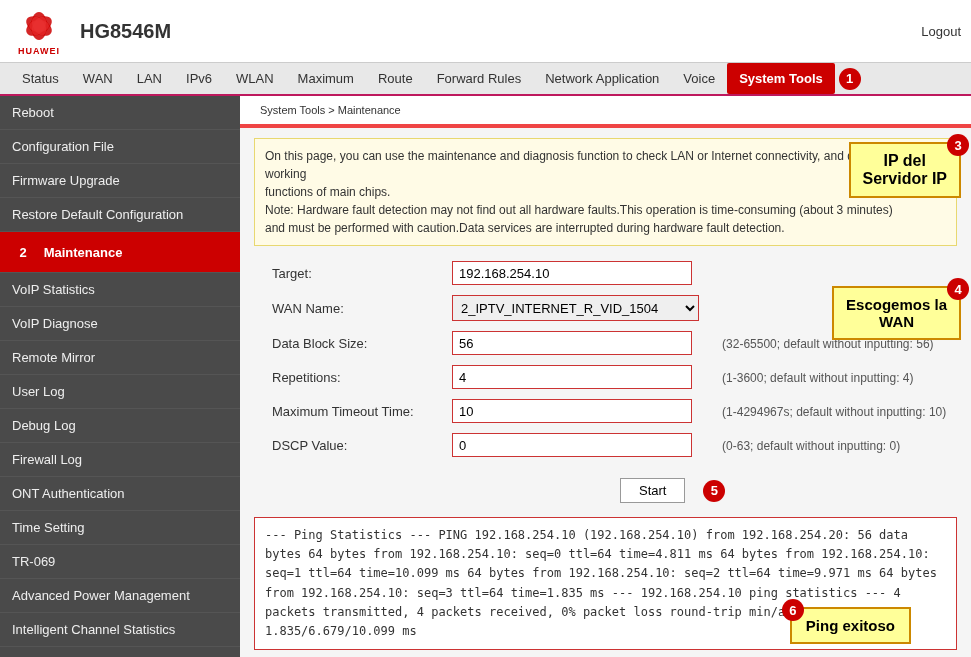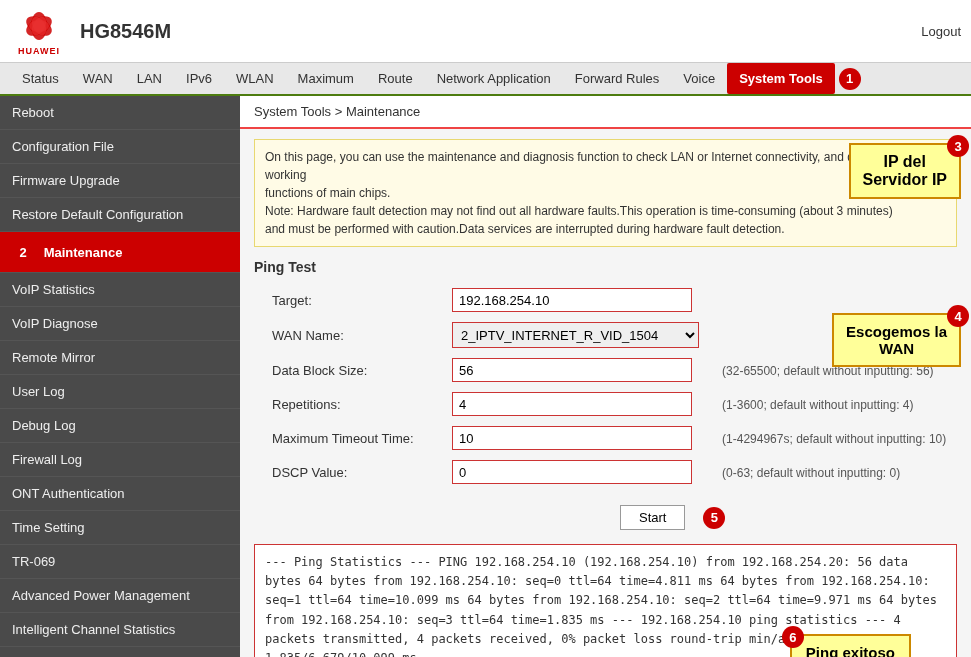--- a/index.html
+++ b/index.html
@@ -5,35 +5,35 @@
     * { box-sizing: border-box; margin: 0; padding: 0; }
     body { font-family: Arial, sans-serif; font-size: 13px; background: #fff; }
 
     
     .header { display: flex; align-items: center; background: #fff; border-bottom: 1px solid #ccc; padding: 6px 10px; justify-content: space-between; }
     .header-left { display: flex; align-items: center; gap: 12px; }
     .product-title { font-size: 20px; font-weight: bold; color: #333; }
     .logout-btn { font-size: 13px; color: #333; cursor: pointer; }
 
     
-    .navbar { background: #e8e8e8; border-bottom: 2px solid #4d7c0f; display: flex; align-items: center; padding: 0 10px; }
+    .navbar { background: #e8e8e8; border-bottom: 2px solid #be185d; display: flex; align-items: center; padding: 0 10px; }
     .navbar a { display: inline-block; padding: 8px 12px; font-size: 13px; color: #333; text-decoration: none; cursor: pointer; white-space: nowrap; }
     .navbar a.active { background: #cc0000; color: #fff; font-weight: bold; border-radius: 2px; }
 
     
     .main-layout { display: flex; height: calc(657px - 90px); }
 
     
     .sidebar { width: 240px; min-width: 240px; background: #4a4a4a; color: #fff; overflow-y: auto; }
     .sidebar-item { padding: 9px 12px; font-size: 13px; cursor: pointer; border-bottom: 1px solid #555; color: #eee; }
     .sidebar-item.active { background: #cc0000; color: #fff; font-weight: bold; }
 
     
     .content { flex: 1; overflow-y: auto; background: #f5f5f5; padding: 0; }
-    .breadcrumb { padding: 8px 14px; font-size: 13px; color: #333; background: #fff; border-bottom: 2px solid #ef4444; }
+    .breadcrumb { padding: 8px 20px; font-size: 11px; color: #333; background: #fff; border-bottom: 4px solid #ef4444; }
 
     .info-box { background: #fffbe6; border: 1px solid #e8d870; margin: 10px 14px; padding: 8px 10px; font-size: 12px; color: #333; line-height: 1.5; }
 
     .section-title { font-size: 14px; font-weight: bold; color: #333; margin: 12px 14px 8px 14px; }
 
     .form-table { margin: 0 14px; width: calc(100% - 28px); border-collapse: collapse; }
     .form-table tr td { padding: 5px 6px; vertical-align: middle; font-size: 13px; }
     .form-table tr td:first-child { width: 180px; color: #333; white-space: nowrap; }
     .form-table input[type=text] { width: 240px; height: 24px; border: 1px solid #cc3333; padding: 2px 6px; font-size: 13px; outline: none; }
     .form-table select { width: 247px; height: 26px; border: 1px solid #cc3333; padding: 2px 4px; font-size: 13px; }
@@ -71,22 +71,22 @@
 </div>
 
 <div class="navbar">
   <a>Status</a>
   <a>WAN</a>
   <a>LAN</a>
   <a>IPv6</a>
   <a>WLAN</a>
   <a>Maximum</a>
   <a>Route</a>
+  <a>Forward Rules</a>
   <a>Network Application</a>
-  <a>Forward Rules</a>
   <a>Voice</a>
   <a class="active">System Tools</a>
   <span class="annotation-circle" style="margin-left:4px;">1</span>
 </div>
 
 <div class="main-layout">
 
   <div class="sidebar">
     <div class="sidebar-item">Reboot</div>
     <div class="sidebar-item">Configuration File</div>
@@ -120,21 +120,20 @@
         <span>Note: Hardware fault detection may not find out all hardware faults.This operation is time-consuming (about 3 minutes)</span><br>
         <span>and must be performed with caution.Data services are interrupted during hardware fault detection.</span>
       </div>
 
       <div style="position:absolute; top:4px; right:10px; background:#ffff99; border:2px solid #cc8800; padding:8px 12px; font-size:16px; font-weight:bold; text-align:center; z-index:10;">
         <span class="annotation-circle" style="position:absolute;top:-10px;right:-10px;">3</span>
         IP del<br>Servidor IP
       </div>
     </div>
 
-    <div class="section-title">Ping Test</div>
 
     <div style="position:relative;padding-left:12px;">
       <table class="form-table">
         <tbody>
             <tr>
           <td>Target:</td>
           <td>
             <input type="text" value="192.168.254.10" style="">
           </td>
           <td></td>

